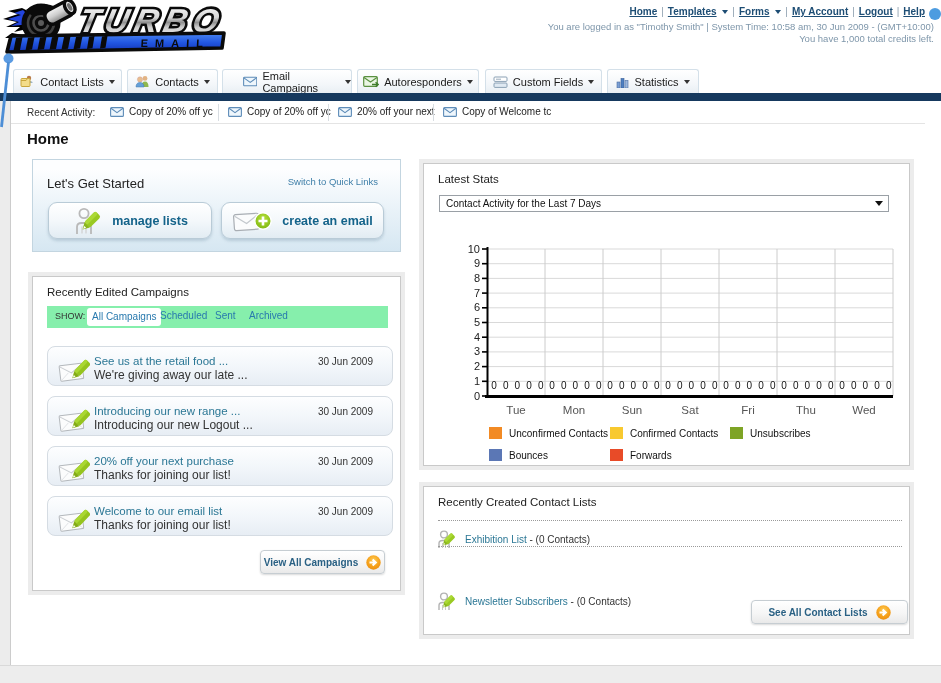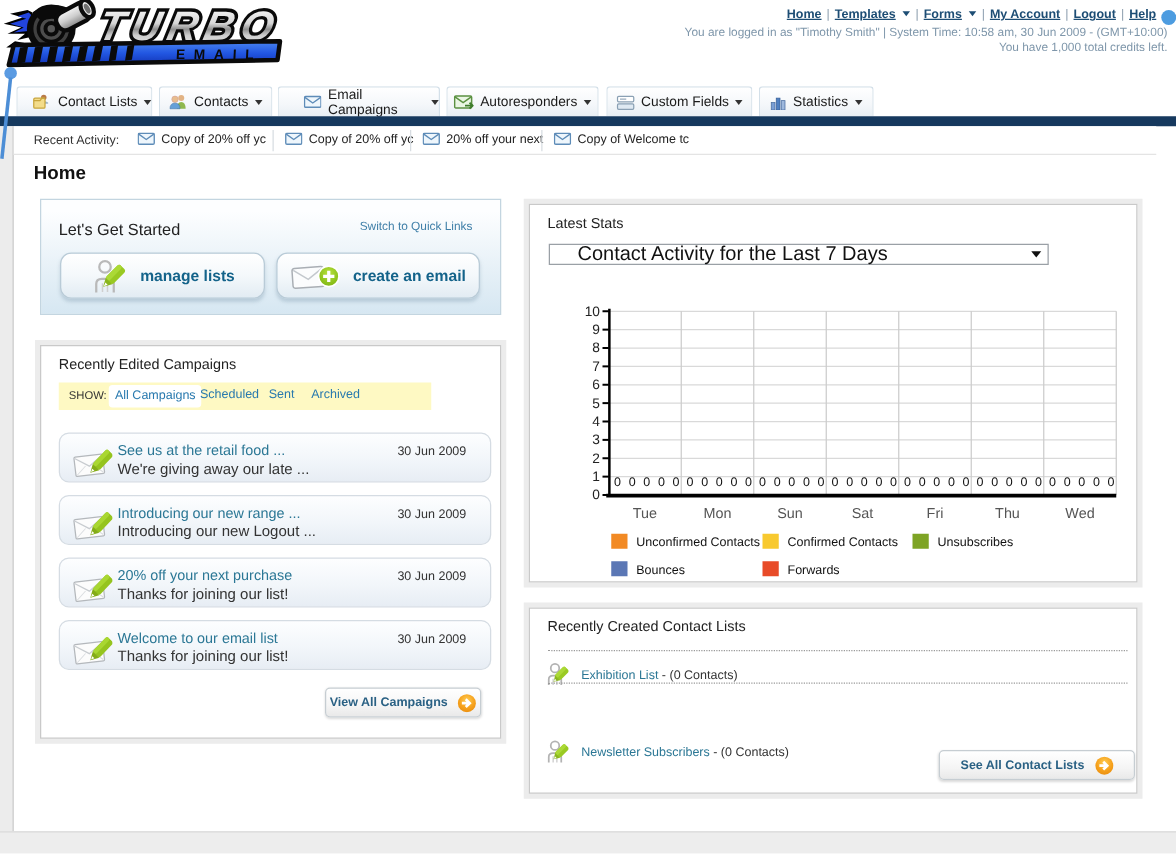--- a/index.html
+++ b/index.html
@@ -32,32 +32,32 @@
 
 .framep { background:#ececec; padding:4px; }
 .inner { background:#fff; border:1px solid #c9c9c9; width:100%; height:100%; position:relative; }
 #lgs { top:159px; left:32px; width:369px; height:93px; border:1px solid #c3d5e0; background:linear-gradient(#fdfeff 10%, #e9f2f8 55%, #d6e7f2); position:absolute; }
 #lgs h2 { position:absolute; left:14px; top:16px; font-size:13px; font-weight:normal; color:#222; }
 #switchq { position:absolute; right:22px; top:16px; font-size:9.5px; color:#3f7fa8; }
 .bigbtn { position:absolute; top:42px; height:37px; background:linear-gradient(#ffffff,#f4f8fb 50%,#e2ecf3); border:1px solid #b9cbd7; border-radius:9px; box-shadow:0 2px 3px rgba(120,150,170,.35); display:flex; align-items:center; justify-content:center; gap:10px; font-size:12.5px; font-weight:bold; color:#14638a; }
 
 #recp { top:272px; left:28px; width:377px; height:323px; position:absolute; }
 #recp h2, #stats h2, #rccl h2 { position:absolute; left:14px; top:9px; font-size:11.5px; font-weight:normal; color:#222; }
-#showbar { position:absolute; left:14px; top:29px; width:298px; height:22px; background:#fef9c3; font-size:10px; color:#2a6d9e; }
+#showbar { position:absolute; left:14px; top:29px; width:341px; height:22px; background:#86efac; font-size:10px; color:#2a6d9e; }
 #showbar .sl { position:absolute; top:4px; color:#2879ae; }
 #allpill { position:absolute; left:40px; top:2px; height:18px; padding:0 5px; background:#fff; border-radius:3px; line-height:18px; color:#2879ae; }
 .card { position:absolute; left:14px; width:346px; height:40px; background:linear-gradient(#fdfeff,#f2f6fa 55%,#e7edf4); border:1px solid #d5dce3; border-radius:8px; }
 .card .ttl { position:absolute; left:46px; top:8px; font-size:11.5px; color:#2b7795; }
 .card .sub { position:absolute; left:46px; top:21px; font-size:12px; color:#333; }
 .card .dt { position:absolute; right:19px; top:9px; font-size:10px; color:#333; }
 .card svg { position:absolute; left:10px; top:11px; }
 .gobtn { position:absolute; height:24px; white-space:nowrap; justify-content:center; background:linear-gradient(#ffffff,#f5f5f5 60%,#e9e9e9); border:1px solid #c6cdd2; border-radius:4px; box-shadow:0 1px 2px rgba(0,0,0,.15); font-size:10px; font-weight:bold; color:#2a6184; display:flex; align-items:center; gap:8px; }
 
 #stats { top:159px; left:419px; width:495px; height:311px; position:absolute; }
-#statsel { position:absolute; left:15px; top:31px; width:400px; height:17px; border:1px solid #9aa0a6; background:#fff; font-size:16px; color:#111; line-height:15px; padding-left:22px; }
+#statsel { position:absolute; left:15px; top:31px; width:450px; height:17px; border:1px solid #9aa0a6; background:#fff; font-size:10px; color:#111; line-height:15px; padding-left:6px; }
 #statsel .ar { position:absolute; right:5px; top:5px; width:0; height:0; border-left:4.5px solid transparent; border-right:4.5px solid transparent; border-top:5px solid #111; }
 .leg { position:absolute; font-size:10px; color:#111; }
 .leg i { display:inline-block; width:13px; height:12px; margin-right:7px; vertical-align:-2px; }
 
 #rccl { top:482px; left:419px; width:495px; height:157px; position:absolute; }
 .dots { position:absolute; left:14px; width:464px; border-top:1px dotted #9a9a9a; }
 .citem { position:absolute; left:13px; font-size:10px; color:#333; }
 .citem a { color:#2b7795; text-decoration:none; }
 
 #footer { top:665px; left:0; width:941px; height:18px; background:#ededed; border-top:1px solid #d9d9d9; }
@@ -120,21 +120,21 @@
     <circle cx="8.5" cy="58.5" r="5" fill="#5b9be2"></circle>
     <path d="M8.5 62 L1.5 127" stroke="#4d8ed6" stroke-width="2.8" fill="none"></path>
   </svg>
   </div>
   <div class="abs" id="topnav">
     <a href="#">Home</a><span class="sep">|</span><a href="#">Templates</a> <span class="dn"></span><span class="sep">|</span><a href="#">Forms</a> <span class="dn"></span><span class="sep">|</span><a href="#">My Account</a><span class="sep">|</span><a href="#">Logout</a><span class="sep">|</span><a href="#">Help</a>
   </div>
   <div class="abs" id="helpdot"></div>
   <div class="abs" id="loginfo">You are logged in as "Timothy Smith" | System Time: 10:58 am, 30 Jun 2009 - (GMT+10:00)<br>You have 1,000 total credits left.</div>
 
-  <div class="abs tab" style="left:13px;width:109px;justify-content:flex-end;"><svg width="15" height="13" viewBox="0 0 15 13">
+  <div class="abs tab" style="left:13px;width:109px;"><svg width="15" height="13" viewBox="0 0 15 13">
         <circle cx="9" cy="3" r="2.2" fill="#b97a48"></circle>
         <path d="M5.5 7 Q9 4.5 12.5 7 L12.5 8 L5.5 8 Z" fill="#9db6c8"></path>
         <rect x="1" y="3.5" width="9" height="8" rx="1" fill="#f3dc8a" stroke="#c8a53c" stroke-width="1"></rect>
         <path d="M1 5.5 L6 5.5 L7.5 3.5 L10 3.5" fill="none" stroke="#c8a53c" stroke-width="1"></path>
       </svg> Contact Lists <span class="car"></span></div>
   <div class="abs tab" style="left:127px;width:91px;"><svg width="15" height="13" viewBox="0 0 15 13">
         <circle cx="10" cy="3.4" r="2.4" fill="#e2b384"></circle>
         <path d="M6.5 12 Q6.5 6.5 10 6.5 Q13.5 6.5 13.5 12 Z" fill="#8fb84e"></path>
         <circle cx="5" cy="4.4" r="2.6" fill="#e8bd8e" stroke="#c99" stroke-width="0.4"></circle>
         <path d="M1 12 Q1 7.5 5 7.5 Q9 7.5 9 12 Z" fill="#64a0d8" stroke="#4579ad" stroke-width="0.5"></path>

